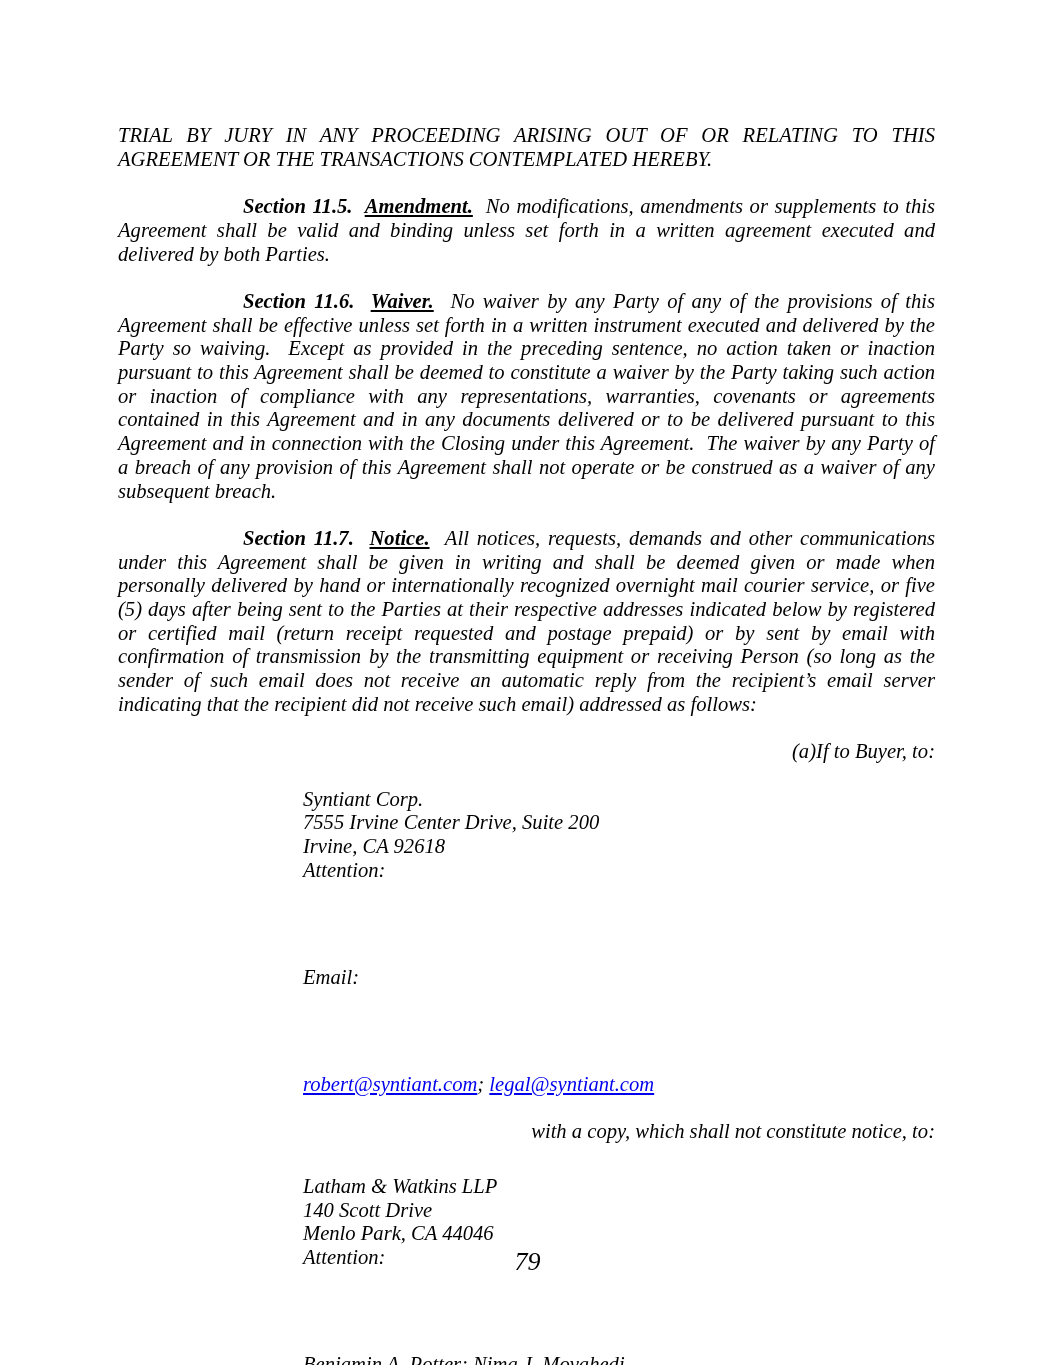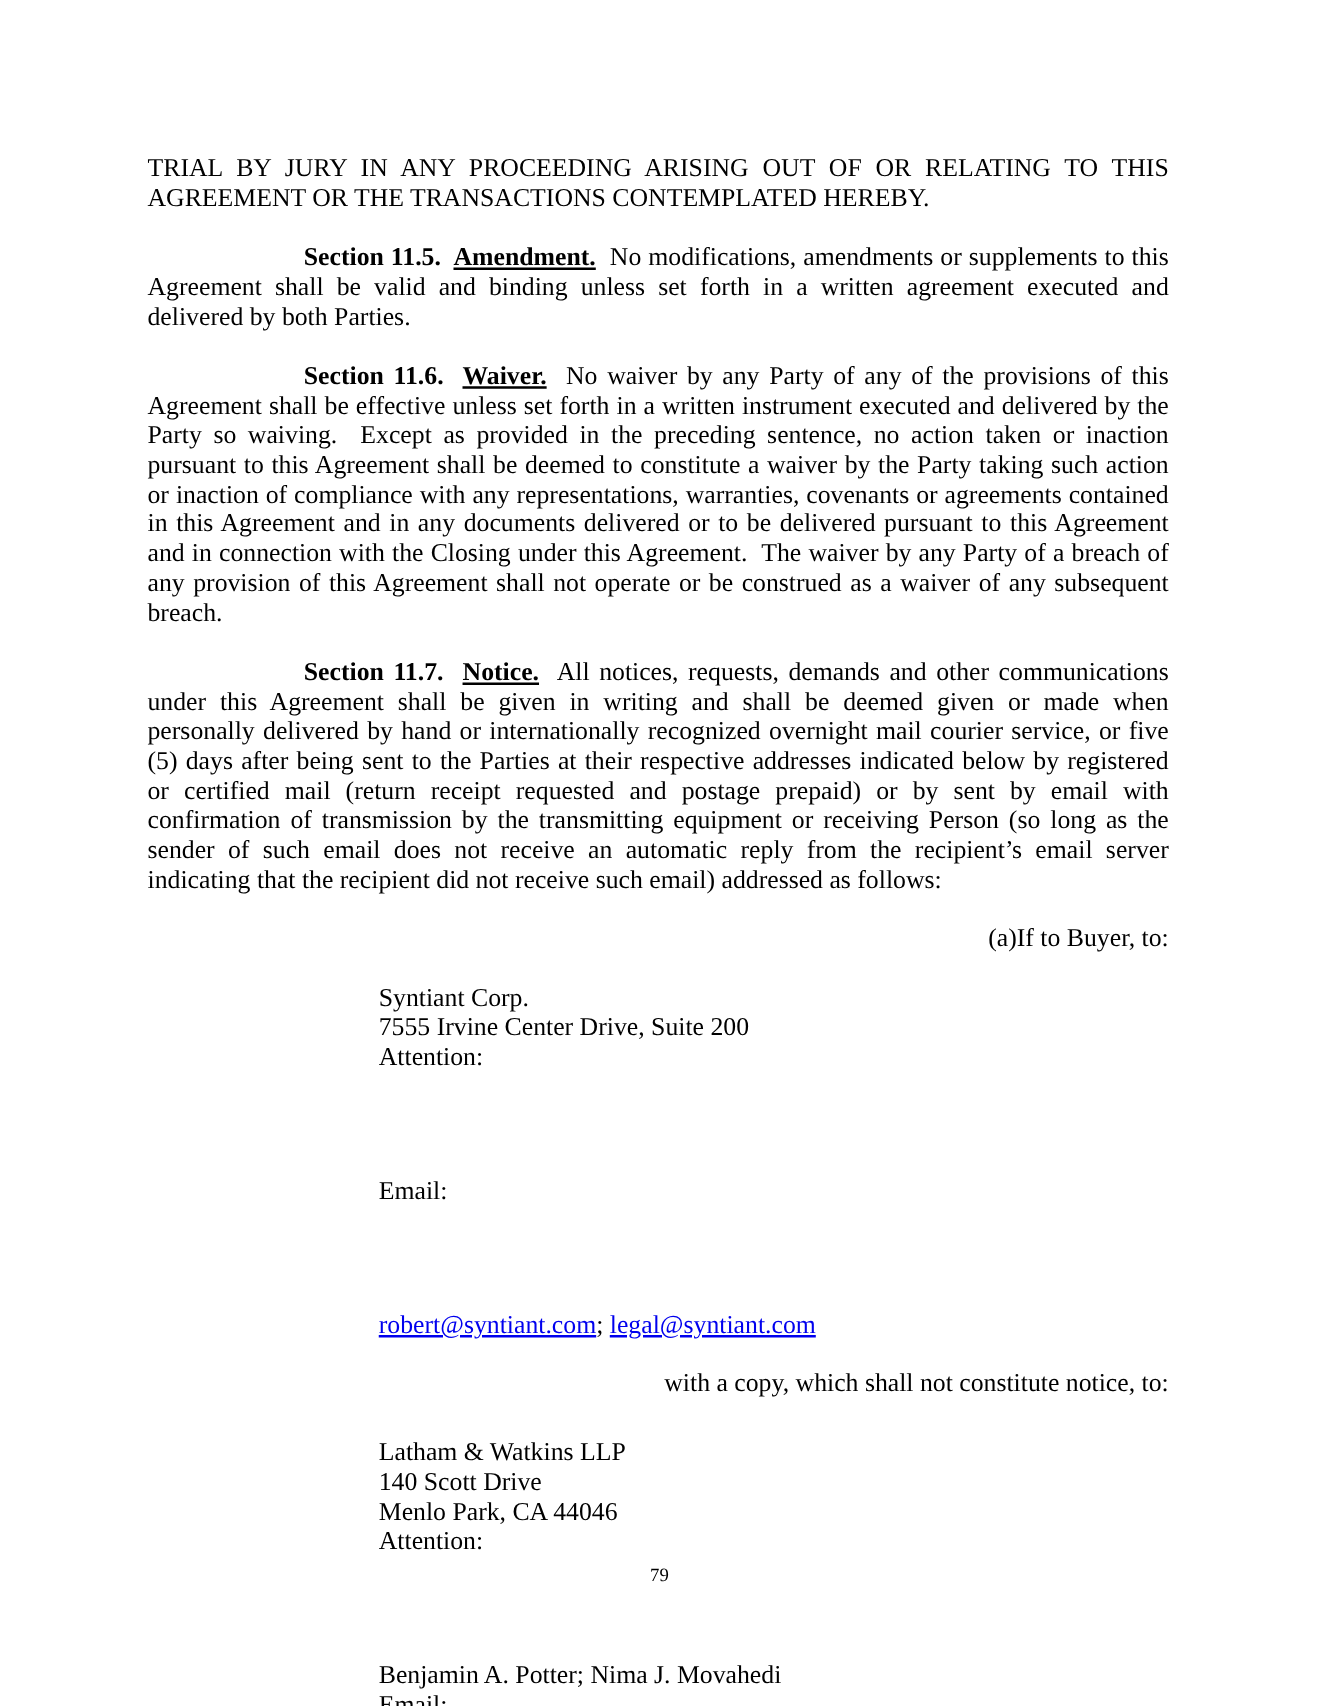--- a/index.html
+++ b/index.html
@@ -16,20 +16,21 @@
   .page {
     position: absolute;
     inset: 0;
     box-sizing: border-box;
     padding: 124px 120px 4px 118px;
     font-family: "Liberation Serif", "DejaVu Serif", serif;
     font-size: 20.6px;
     line-height: 23.7px;
     color: #000000;
     background: #ffffff;
+    font-style: italic;
   }
   .para {
     margin: 0 0 23.7px 0;
     text-align: justify;
   }
   .sect {
     text-indent: 125px;
   }
   .b { font-weight: bold; }
   .u { text-decoration: underline; }
@@ -59,21 +60,21 @@
     text-decoration: underline;
     cursor: pointer;
   }
   .footer {
     position: absolute;
     top: 1250px;
     left: 0;
     width: 1055px;
     text-align: center;
     font-family: "Liberation Serif", "DejaVu Serif", serif;
-    font-size: 15px;
+    font-size: 26px;
     line-height: 23.7px;
     color: #000000;
   }
 </style>
 </head>
 <body>
 
 <div class="page">
 
   <p class="para">TRIAL BY JURY IN ANY PROCEEDING ARISING OUT OF OR RELATING TO THIS AGREEMENT OR THE TRANSACTIONS CONTEMPLATED HEREBY.</p>
@@ -82,20 +83,21 @@
 
   <p class="para sect"><span class="b">Section 11.6.&nbsp; </span><span class="b u">Waiver.</span><span>&nbsp; No waiver by any Party of any of the provisions of this Agreement shall be effective unless set forth in a written instrument executed and delivered by the Party so waiving.&nbsp; Except as provided in the preceding sentence, no action taken or inaction pursuant to this Agreement shall be deemed to constitute a waiver by the Party taking such action or inaction of compliance with any representations, warranties, covenants or agreements contained in this Agreement and in any documents delivered or to be delivered pursuant to this Agreement and in connection with the Closing under this Agreement.&nbsp; The waiver by any Party of a breach of any provision of this Agreement shall not operate or be construed as a waiver of any subsequent breach.</span></p>
 
   <p class="para sect"><span class="b">Section 11.7.&nbsp; </span><span class="b u">Notice.</span><span>&nbsp; All notices, requests, demands and other communications under this Agreement shall be given in writing and shall be deemed given or made when personally delivered by hand or internationally recognized overnight mail courier service, or five (5) days after being sent to the Parties at their respective addresses indicated below by registered or certified mail (return receipt requested and postage prepaid) or by sent by email with confirmation of transmission by the transmitting equipment or receiving Person (so long as the sender of such email does not receive an automatic reply from the recipient’s email server indicating that the recipient did not receive such email) addressed as follows:</span></p>
 
   <div class="list-row"><span class="marker">(a)</span><span>If to Buyer, to:</span></div>
 
   <div class="addr-block">
     <div class="addr-line">Syntiant Corp.</div>
     <div class="addr-line">7555 Irvine Center Drive, Suite 200</div>
+    <div class="addr-line">Irvine, CA 92618</div>
     <div class="tab-row">
       <span class="tab-label">Attention:</span>
     </div>
     <div class="tab-row">
       <span class="tab-label">Email:</span>
       <span><a class="email-link">robert@syntiant.com</a><span>; </span><a class="email-link">legal@syntiant.com</a></span>
     </div>
   </div>
 
   <div class="copy-intro">with a copy, which shall not constitute notice, to:</div>

